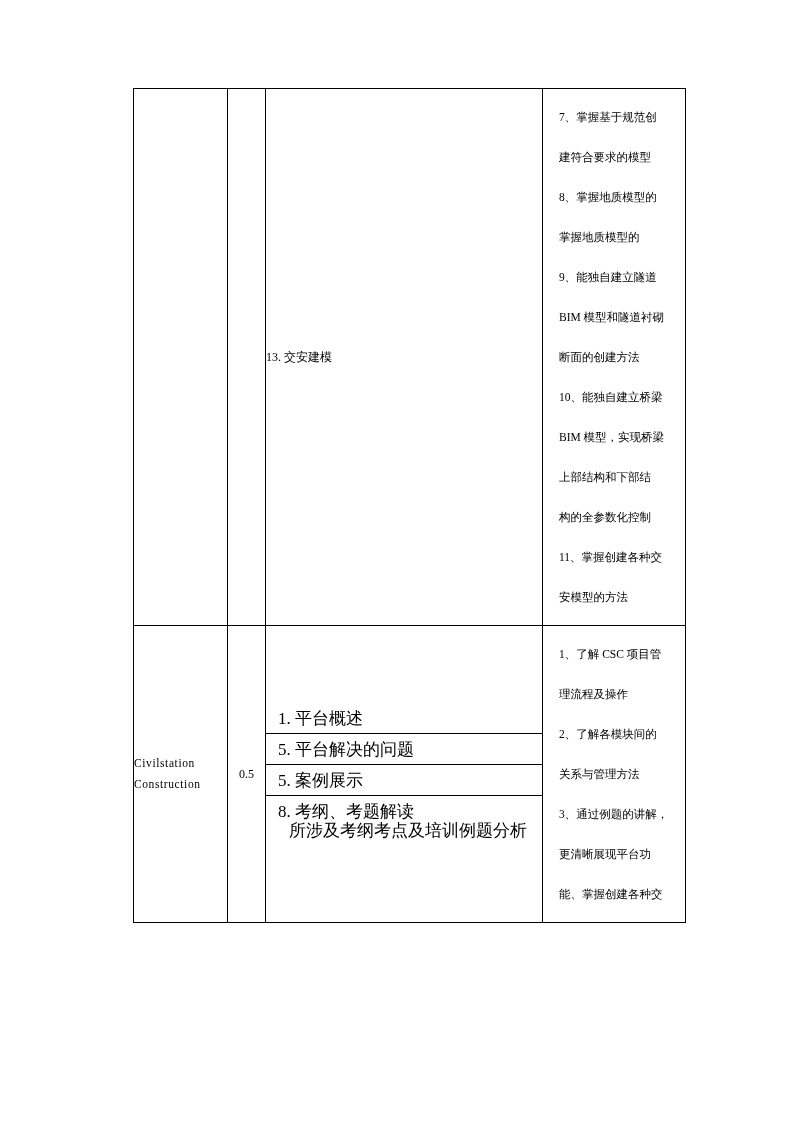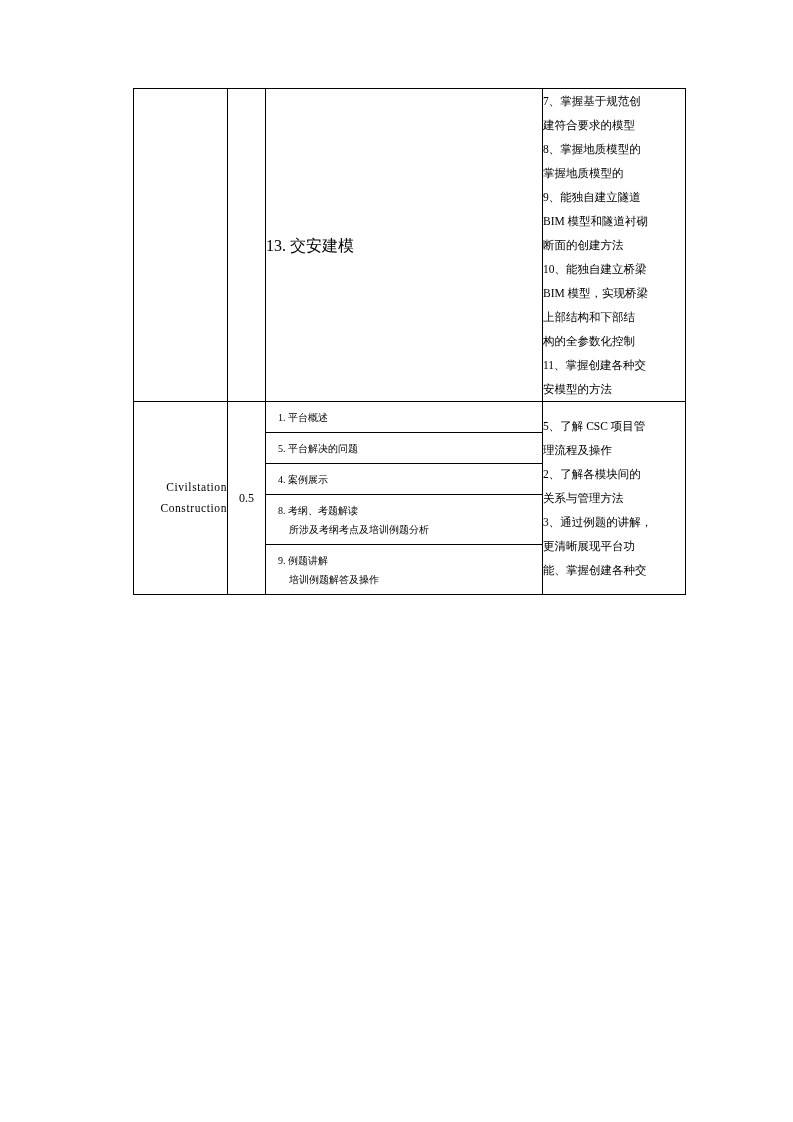--- a/index.html
+++ b/index.html
@@ -32,21 +32,21 @@
     border: 1px solid #000000;
     vertical-align: middle;
     padding: 0;
   }
   .col-name { width: 94px; }
   .col-credit { width: 38px; }
   .col-content { width: 277px; }
   .col-goal { width: 143px; }
 
   .cell-name {
-    text-align: right;
+    text-align: left;
     font-family: "Liberation Serif", "DejaVu Serif", serif;
     font-size: 11.5px;
     line-height: 21px;
     letter-spacing: 0.6px;
     padding: 4px 2px;
   }
   .cell-credit {
     text-align: center;
     font-size: 12px;
     font-family: "Liberation Serif", "DejaVu Serif", serif;
@@ -55,49 +55,49 @@
     font-size: 11.5px;
     line-height: 24px;
     padding: 6px 8px 6px 7px;
     text-align: left;
     vertical-align: top;
   }
   .cell-goal.mid {
     vertical-align: middle;
   }
   .cell-goal p {
-    margin: 0;
+    margin: 16px;
   }
 
   
   .inner {
     width: 100%;
     border-collapse: collapse;
     table-layout: fixed;
   }
   .inner td {
     border: 0;
     border-bottom: 1px solid #000000;
-    font-size: 10px;
+    font-size: 17px;
     line-height: 19px;
     padding: 6px 6px 5px 12px;
     text-align: left;
   }
   .inner tr:last-child td {
     border-bottom: 0;
   }
   .inner td.tall {
     line-height: 19px;
   }
   .inner .sub {
     display: block;
     padding-left: 11px;
   }
   .content-plain {
-    font-size: 16px;
+    font-size: 12px;
     line-height: 19px;
     padding: 6px 6px 6px 12px;
     vertical-align: bottom;
     height: 270px;
   }
   .spacer-cell {
     height: 270px;
   }
 </style>
 </head>
@@ -146,39 +146,33 @@
         <td>
           <table class="inner">
             <tbody>
               <tr>
                 <td>1. 平台概述</td>
               </tr>
               <tr>
                 <td>5. 平台解决的问题</td>
               </tr>
               <tr>
-                <td>4. 案例展示</td>
+                <td>5. 案例展示</td>
               </tr>
               <tr>
                 <td class="tall">
                   <span>8. 考纲、考题解读</span>
                   <span class="sub">所涉及考纲考点及培训例题分析</span>
                 </td>
               </tr>
-              <tr>
-                <td class="tall">
-                  <span>9. 例题讲解</span>
-                  <span class="sub">培训例题解答及操作</span>
-                </td>
-              </tr>
             </tbody>
           </table>
         </td>
         <td class="cell-goal mid">
-          <p>5、了解 CSC 项目管</p>
+          <p>1、了解 CSC 项目管</p>
           <p>理流程及操作</p>
           <p>2、了解各模块间的</p>
           <p>关系与管理方法</p>
           <p>3、通过例题的讲解，</p>
           <p>更清晰展现平台功</p>
           <p>能、掌握创建各种交</p>
         </td>
       </tr>
     </tbody>
   </table>

